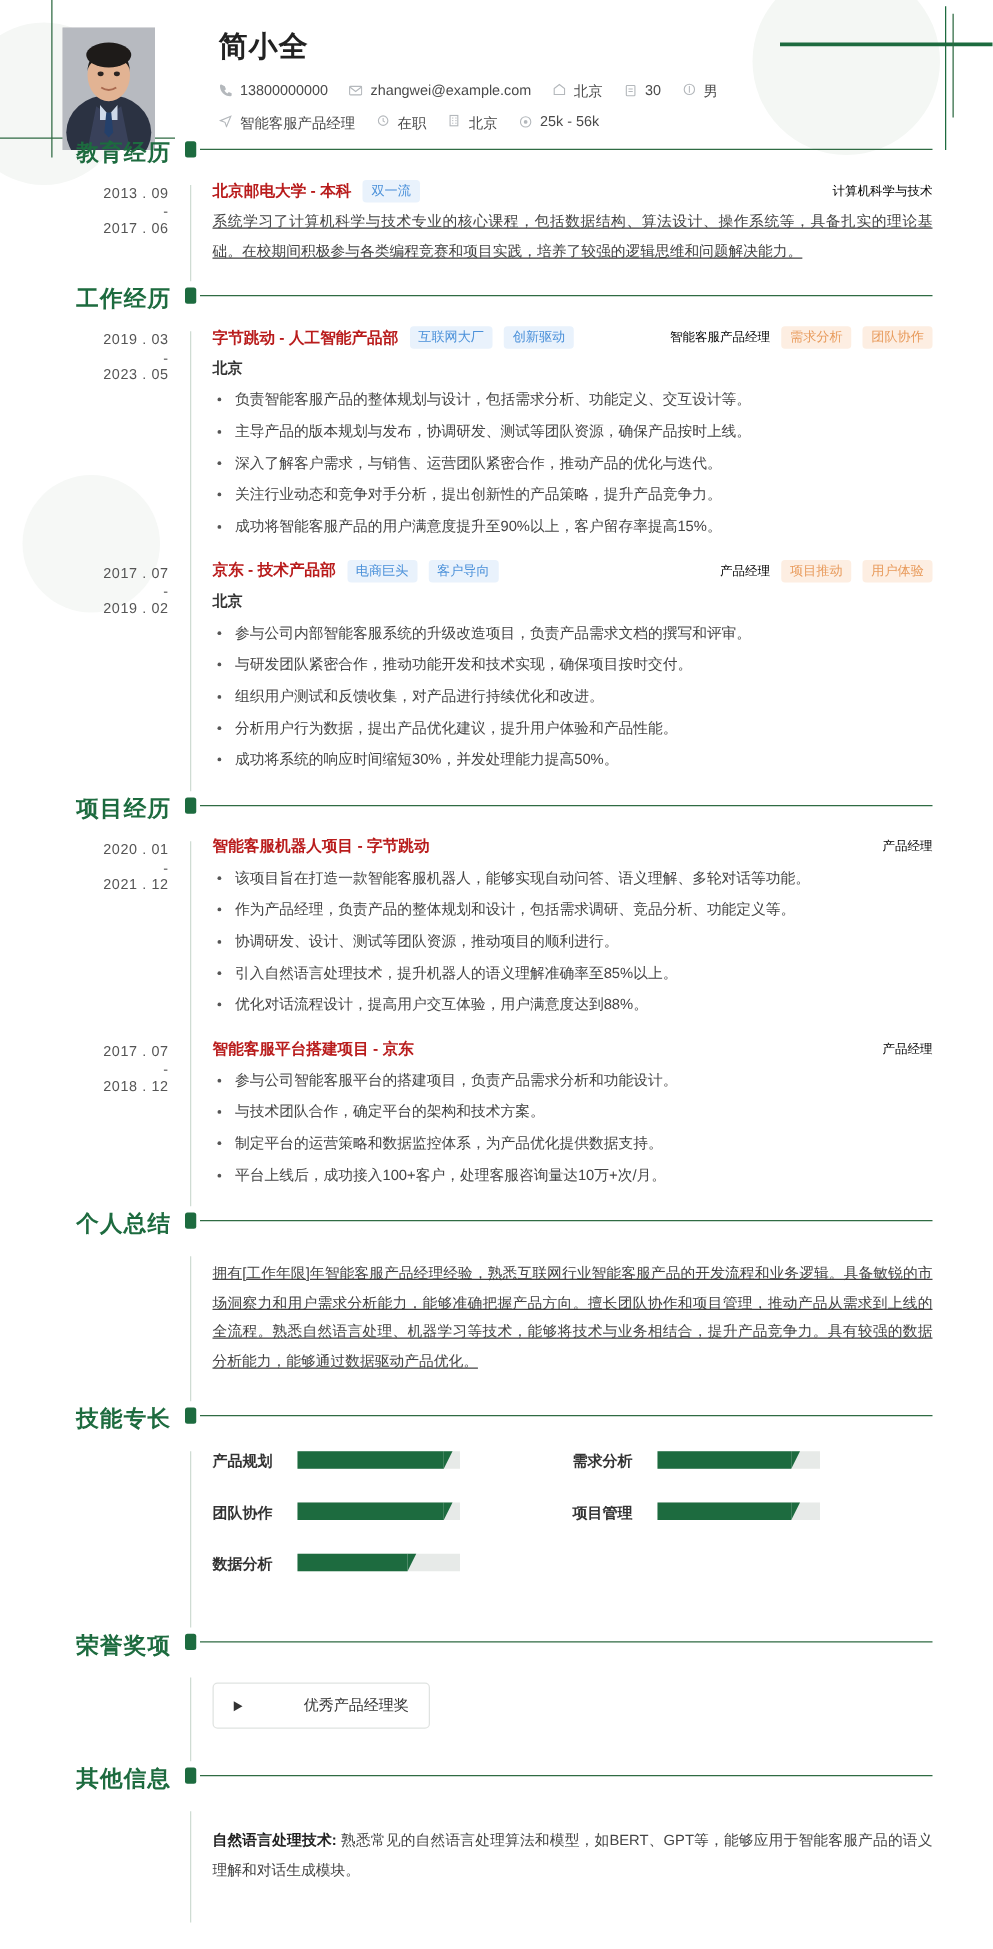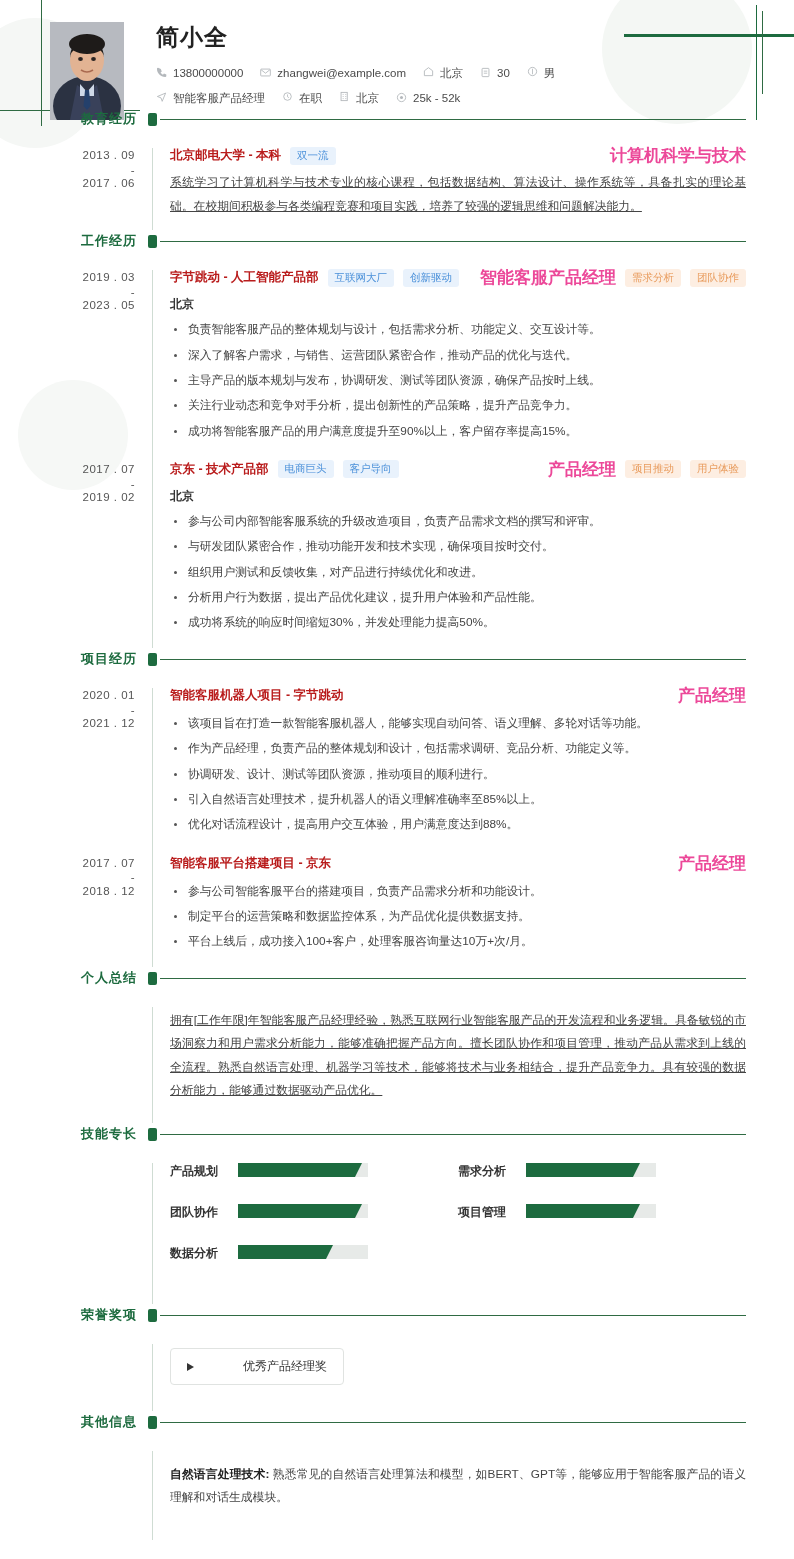--- a/index.html
+++ b/index.html
@@ -45,40 +45,40 @@
     height: 108px;
   }
   .photo {
     width: 74px; height: 98px;
     background: #b9bcc0;
     flex: 0 0 74px;
     overflow: hidden;
     position: relative;
   }
   .photo svg { display:block; width:100%; height:100%; }
-  .header-info { padding-left: 32px; padding-top: 2px; }
+  .header-info { padding-left: 16px; padding-top: 2px; margin-left: 35px; }
   .name {
     font-size: 23px; font-weight: bold; color: #222;
     letter-spacing: 1px; line-height: 1.2; margin-bottom: 14px;
   }
   .meta-row {
     display:flex; align-items:center; flex-wrap:nowrap;
     font-size: 11.5px; color:#4a4a4a; margin-bottom: 10px;
   }
   .meta-item { display:flex; align-items:flex-start; margin-right: 17px; white-space:nowrap; }
   .meta-item .ic { margin-right: 6px; display:inline-flex; color:#b4b8bc; }
   .meta-item .ic svg { display:block; }
 
   
   .section { position: relative; }
   .sec-head { position: relative; height: 26px; }
   .sec-label {
     position:absolute; right: 657px; top: 2px;
     width: 120px; text-align: right;
-    font-size: 13px; font-weight: bold; color:#1d6b3f;
+    font-size: 18px; font-weight: bold; color:#1d6b3f;
     letter-spacing: 1px;
   }
   .sec-line {
     position:absolute; left: 160px; right: 48px; top: 11px;
     height: 1px; background: #2f6b43;
   }
   .sec-dot {
     position:absolute; left: 148px; top: 5px;
     width: 9px; height: 13px; border-radius: 2px;
     background: #1d6b3f;
@@ -97,21 +97,21 @@
   }
   .entry-date .dash { display:block; line-height: .9; }
   .entry-main { flex: 1 1 auto; padding-left: 18px; min-width: 0; }
 
   .entry-title-row {
     display:flex; align-items:center; justify-content:space-between;
     gap: 10px; margin-bottom: 2px;
   }
   .title-left, .title-right { display:flex; align-items:center; flex-wrap:wrap; }
   .t-strong { font-size: 12.5px; font-weight: bold; color:#b91c1c; }
-  .t-right-strong { font-size: 17px; font-weight: bold; color:#ec4899; }
+  .t-right-strong { font-size: 10px; font-weight: normal; color:#000000; }
 
   .tag { font-size: 10.5px; padding: 2px 7px; border-radius: 3px; margin-left: 9px; white-space:nowrap; }
   .tag-blue { background:#e9f2fc; color:#4a90d9; }
   .tag-orange { background:#fdeee2; color:#e89b5c; }
 
   .entry-sub { font-size: 12px; color:#333; margin: 7px 0 3px; font-weight: bold; }
   .desc {
     font-size: 11.8px; color:#444; line-height: 2.0; margin: 4px 0 0;
     text-align: justify;
     text-decoration: underline;
@@ -274,21 +274,21 @@
           </span>
         <span>北京</span>
       </span>
       <span class="meta-item">
         <span class="ic">
             <svg width="11" height="11" viewBox="0 0 16 16">
               <circle cx="8" cy="8" r="6" fill="none" stroke="currentColor" stroke-width="1.3"></circle>
               <circle cx="8" cy="8" r="2.2" fill="currentColor"></circle>
             </svg>
           </span>
-        <span>25k - 52k</span>
+        <span>25k - 56k</span>
       </span>
     </div>
   </div>
 </div>
 
 <div class="section">
   <div class="sec-head">
     <div class="sec-label">教育经历</div>
     <div class="sec-dot"></div>
     <div class="sec-line"></div>
@@ -341,22 +341,22 @@
           </div>
           <div class="title-right">
             <span class="t-right-strong">智能客服产品经理</span>
             <span class="tag tag-orange">需求分析</span>
             <span class="tag tag-orange">团队协作</span>
           </div>
         </div>
         <div class="entry-sub">北京</div>
         <ul class="bullets">
           <li>负责智能客服产品的整体规划与设计，包括需求分析、功能定义、交互设计等。</li>
+          <li>主导产品的版本规划与发布，协调研发、测试等团队资源，确保产品按时上线。</li>
           <li>深入了解客户需求，与销售、运营团队紧密合作，推动产品的优化与迭代。</li>
-          <li>主导产品的版本规划与发布，协调研发、测试等团队资源，确保产品按时上线。</li>
           <li>关注行业动态和竞争对手分析，提出创新性的产品策略，提升产品竞争力。</li>
           <li>成功将智能客服产品的用户满意度提升至90%以上，客户留存率提高15%。</li>
         </ul>
       </div>
     </div>
 
     <div class="entry">
       <div class="entry-date">
         <span>2017 . 07</span>
         <span class="dash">-</span>
@@ -432,20 +432,21 @@
         <div class="entry-title-row">
           <div class="title-left">
             <span class="t-strong">智能客服平台搭建项目 - 京东</span>
           </div>
           <div class="title-right">
             <span class="t-right-strong">产品经理</span>
           </div>
         </div>
         <ul class="bullets">
           <li>参与公司智能客服平台的搭建项目，负责产品需求分析和功能设计。</li>
+          <li>与技术团队合作，确定平台的架构和技术方案。</li>
           <li>制定平台的运营策略和数据监控体系，为产品优化提供数据支持。</li>
           <li>平台上线后，成功接入100+客户，处理客服咨询量达10万+次/月。</li>
         </ul>
       </div>
     </div>
   </div>
 </div>
 
 <div class="section">
   <div class="sec-head">

